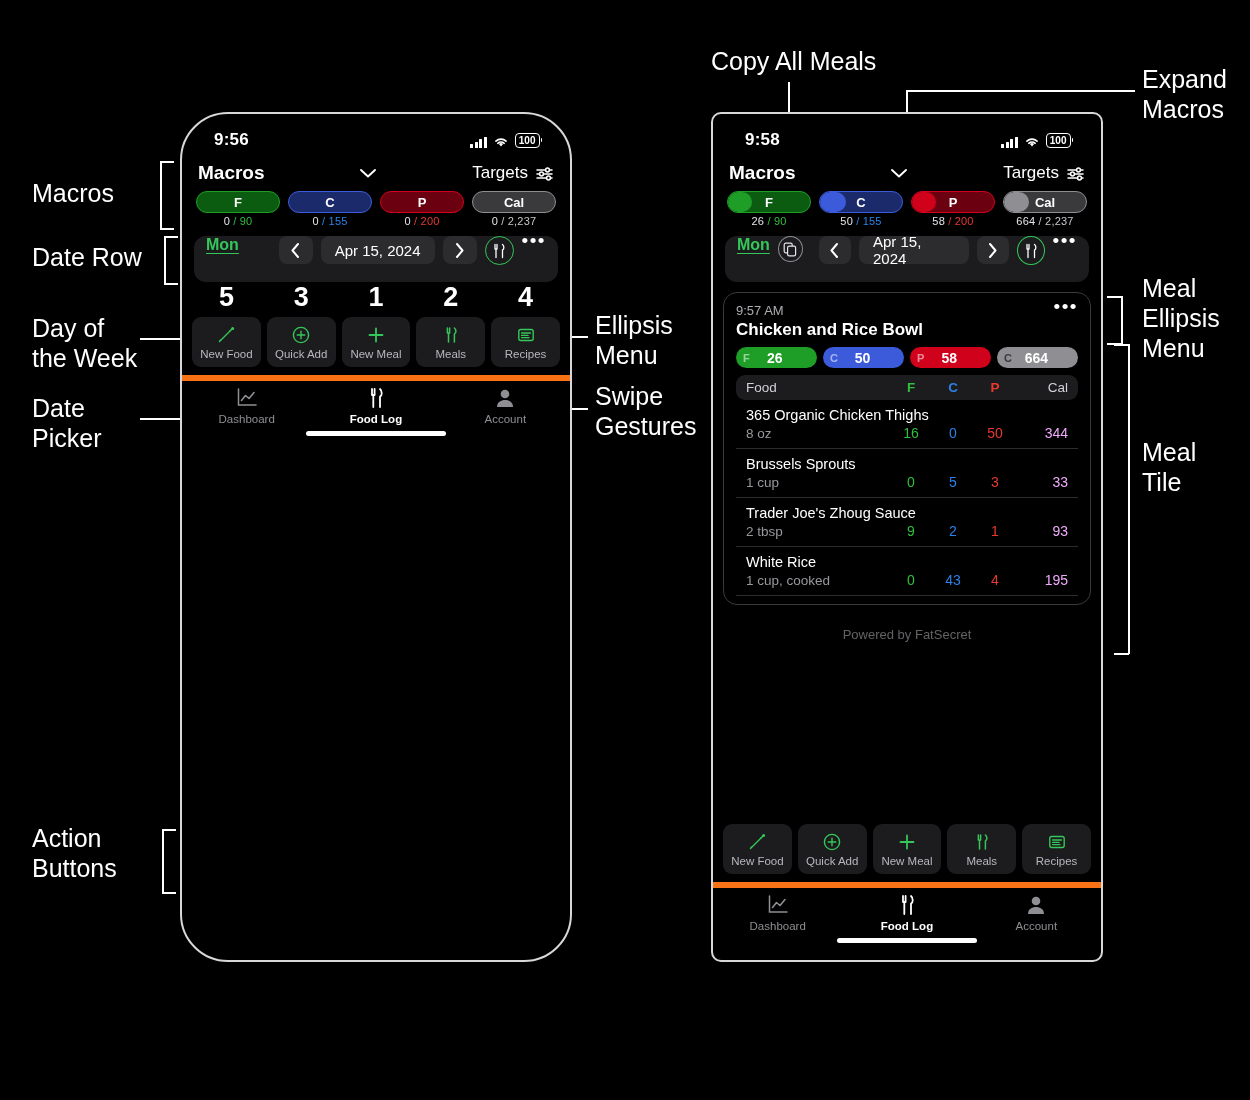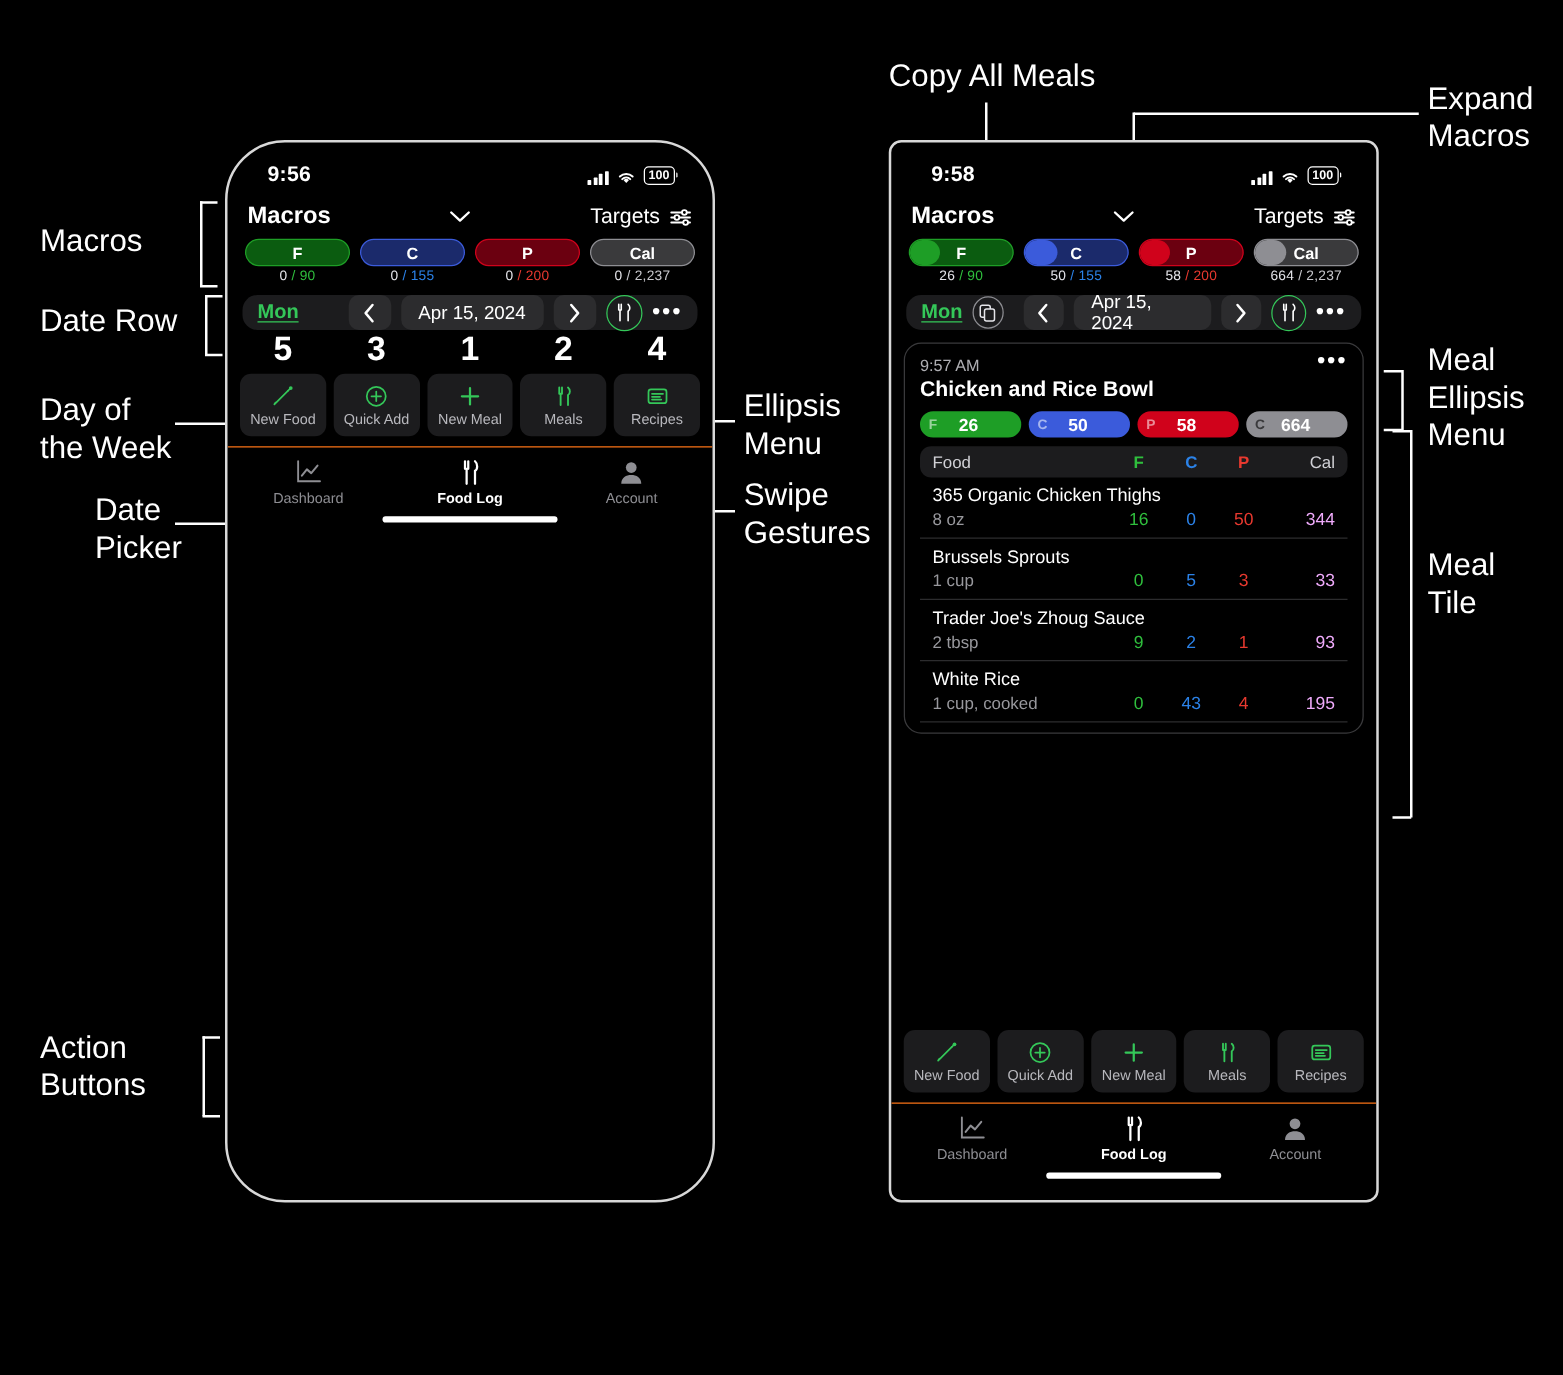--- a/index.html
+++ b/index.html
@@ -53,21 +53,21 @@
   .pills { display:flex; gap: 8px; padding: 5px 14px 0; flex:0 0 auto; }
   .pill-wrap { flex:1; display:flex; flex-direction:column; align-items:center; }
   .pill { position:relative; width:100%; height:22px; border-radius:11px;
     display:flex; align-items:center; justify-content:center; overflow:hidden; }
   .pill .fillbar { position:absolute; left:0; top:0; bottom:0; border-radius:11px; }
   .pill .plabel { position:relative; font-size:13px; font-weight:700; color:#fff; z-index:2; }
   .pill-sub { font-size:11px; margin-top:2px; color:#9a9a9a; letter-spacing:.2px; }
 
   
   .daterow { margin: 9px 12px 0; background:#1c1c1e; border-radius:12px;
-    height:28px; display:flex; align-items:center; padding: 0 12px; gap:8px; flex:0 0 auto; }
+    height:46px; display:flex; padding: 0 12px; gap:8px; flex:0 0 auto; }
   .dow { color:#34c759; font-size:16px; font-weight:600; text-decoration: underline;
     text-underline-offset: 3px; }
   .copybtn { width:26px; height:26px; border-radius:50%; border:1.4px solid #8e8e93;
     display:flex; align-items:center; justify-content:center; }
   .navbtn { width:34px; height:28px; background:#2c2c2e; border-radius:8px;
     display:flex; align-items:center; justify-content:center; color:#fff; }
   .datebtn { background:#2c2c2e; border-radius:8px; height:28px; color:#fff;
     font-size:15px; display:flex; align-items:center; padding: 0 14px; }
   .mealbtn { width:29px; height:29px; border-radius:50%; border:1.8px solid #34c759;
     display:flex; align-items:center; justify-content:center; }
@@ -107,39 +107,39 @@
 
   
   .actions { display:flex; gap:6px; padding: 0 10px 8px; flex:0 0 auto; }
   .abtn { flex:1; background:#1c1c1e; border-radius:9px; height:50px;
     display:flex; flex-direction:column; align-items:center; justify-content:center; gap:3px; }
   .abtn span { color:#b8b8bd; font-size:11.5px; }
   .numrow { display:flex; gap:6px; padding: 0 10px 4px; }
   .numrow div { flex:1; text-align:center; color:#fff; font-size:27px; font-weight:600; }
 
   
-  .tabbar { border-top:1px solid #f97316; display:flex; height:56px;
+  .tabbar { border-top:6px solid #f97316; display:flex; height:56px;
     align-items:center; flex:0 0 auto; }
   .tab { flex:1; display:flex; flex-direction:column; align-items:center; gap:4px; }
   .tab span { font-size:11.5px; color:#8e8e93; }
   .tab.active span { color:#fff; font-weight:600; }
   .homebar { height:22px; display:flex; align-items:flex-start; justify-content:center;
     flex:0 0 auto; }
   .homebar i { display:block; width:140px; height:5px; background:#fff; border-radius:3px; }
 </style>
 </head>
 <body>
 
 <div id="root">
 
   <div class="anno" style="left:32px; top:178px;">Macros</div>
   <div class="anno" style="left:32px; top:242px;">Date Row</div>
   <div class="anno" style="left:32px; top:313px;">Day of
 the Week</div>
-  <div class="anno" style="left:32px; top:393px;margin-left:44px;">Date
+  <div class="anno" style="left:32px; top:393px;">Date
 Picker</div>
   <div class="anno" style="left:32px; top:823px;">Action
 Buttons</div>
 
   <div class="anno" style="left:595px; top:310px;">Ellipsis
 Menu</div>
   <div class="anno" style="left:595px; top:381px;">Swipe
 Gestures</div>
 
   <div class="anno" style="left:711px; top:46px;">Copy All Meals</div>
@@ -544,20 +544,21 @@
                 <div class="fline">
                   <div class="fserv">1 cup, cooked</div>
                   <div class="fv" style="color:#2fbf3d">0</div>
                   <div class="fv" style="color:#2b82e8">43</div>
                   <div class="fv" style="color:#e8392f">4</div>
                   <div class="fcal">195</div>
                 </div>
               </div>
             </div>
         </div>
+        <div class="powered">Powered by FatSecret</div>
       </div>
 
       <div class="actions" style="padding-top:6px;">
           <div class="abtn">
             <span style="line-height:0"><svg width="20" height="20" viewBox="0 0 20 20">
                 <path d="M14.5 5.5 L5.5 14.5 Q4 16 3.5 16.5 Q4 15 5.5 14.5 Z" fill="none" stroke="#34c759" stroke-width="1.4" stroke-linejoin="round"></path>
                 <path d="M14.2 5.8 L16.5 3.5" stroke="#34c759" stroke-width="1.4" stroke-linecap="round"></path>
                 <circle cx="16.6" cy="3.4" r="1.5" fill="#34c759"></circle>
               </svg></span>
             <span>New Food</span>

